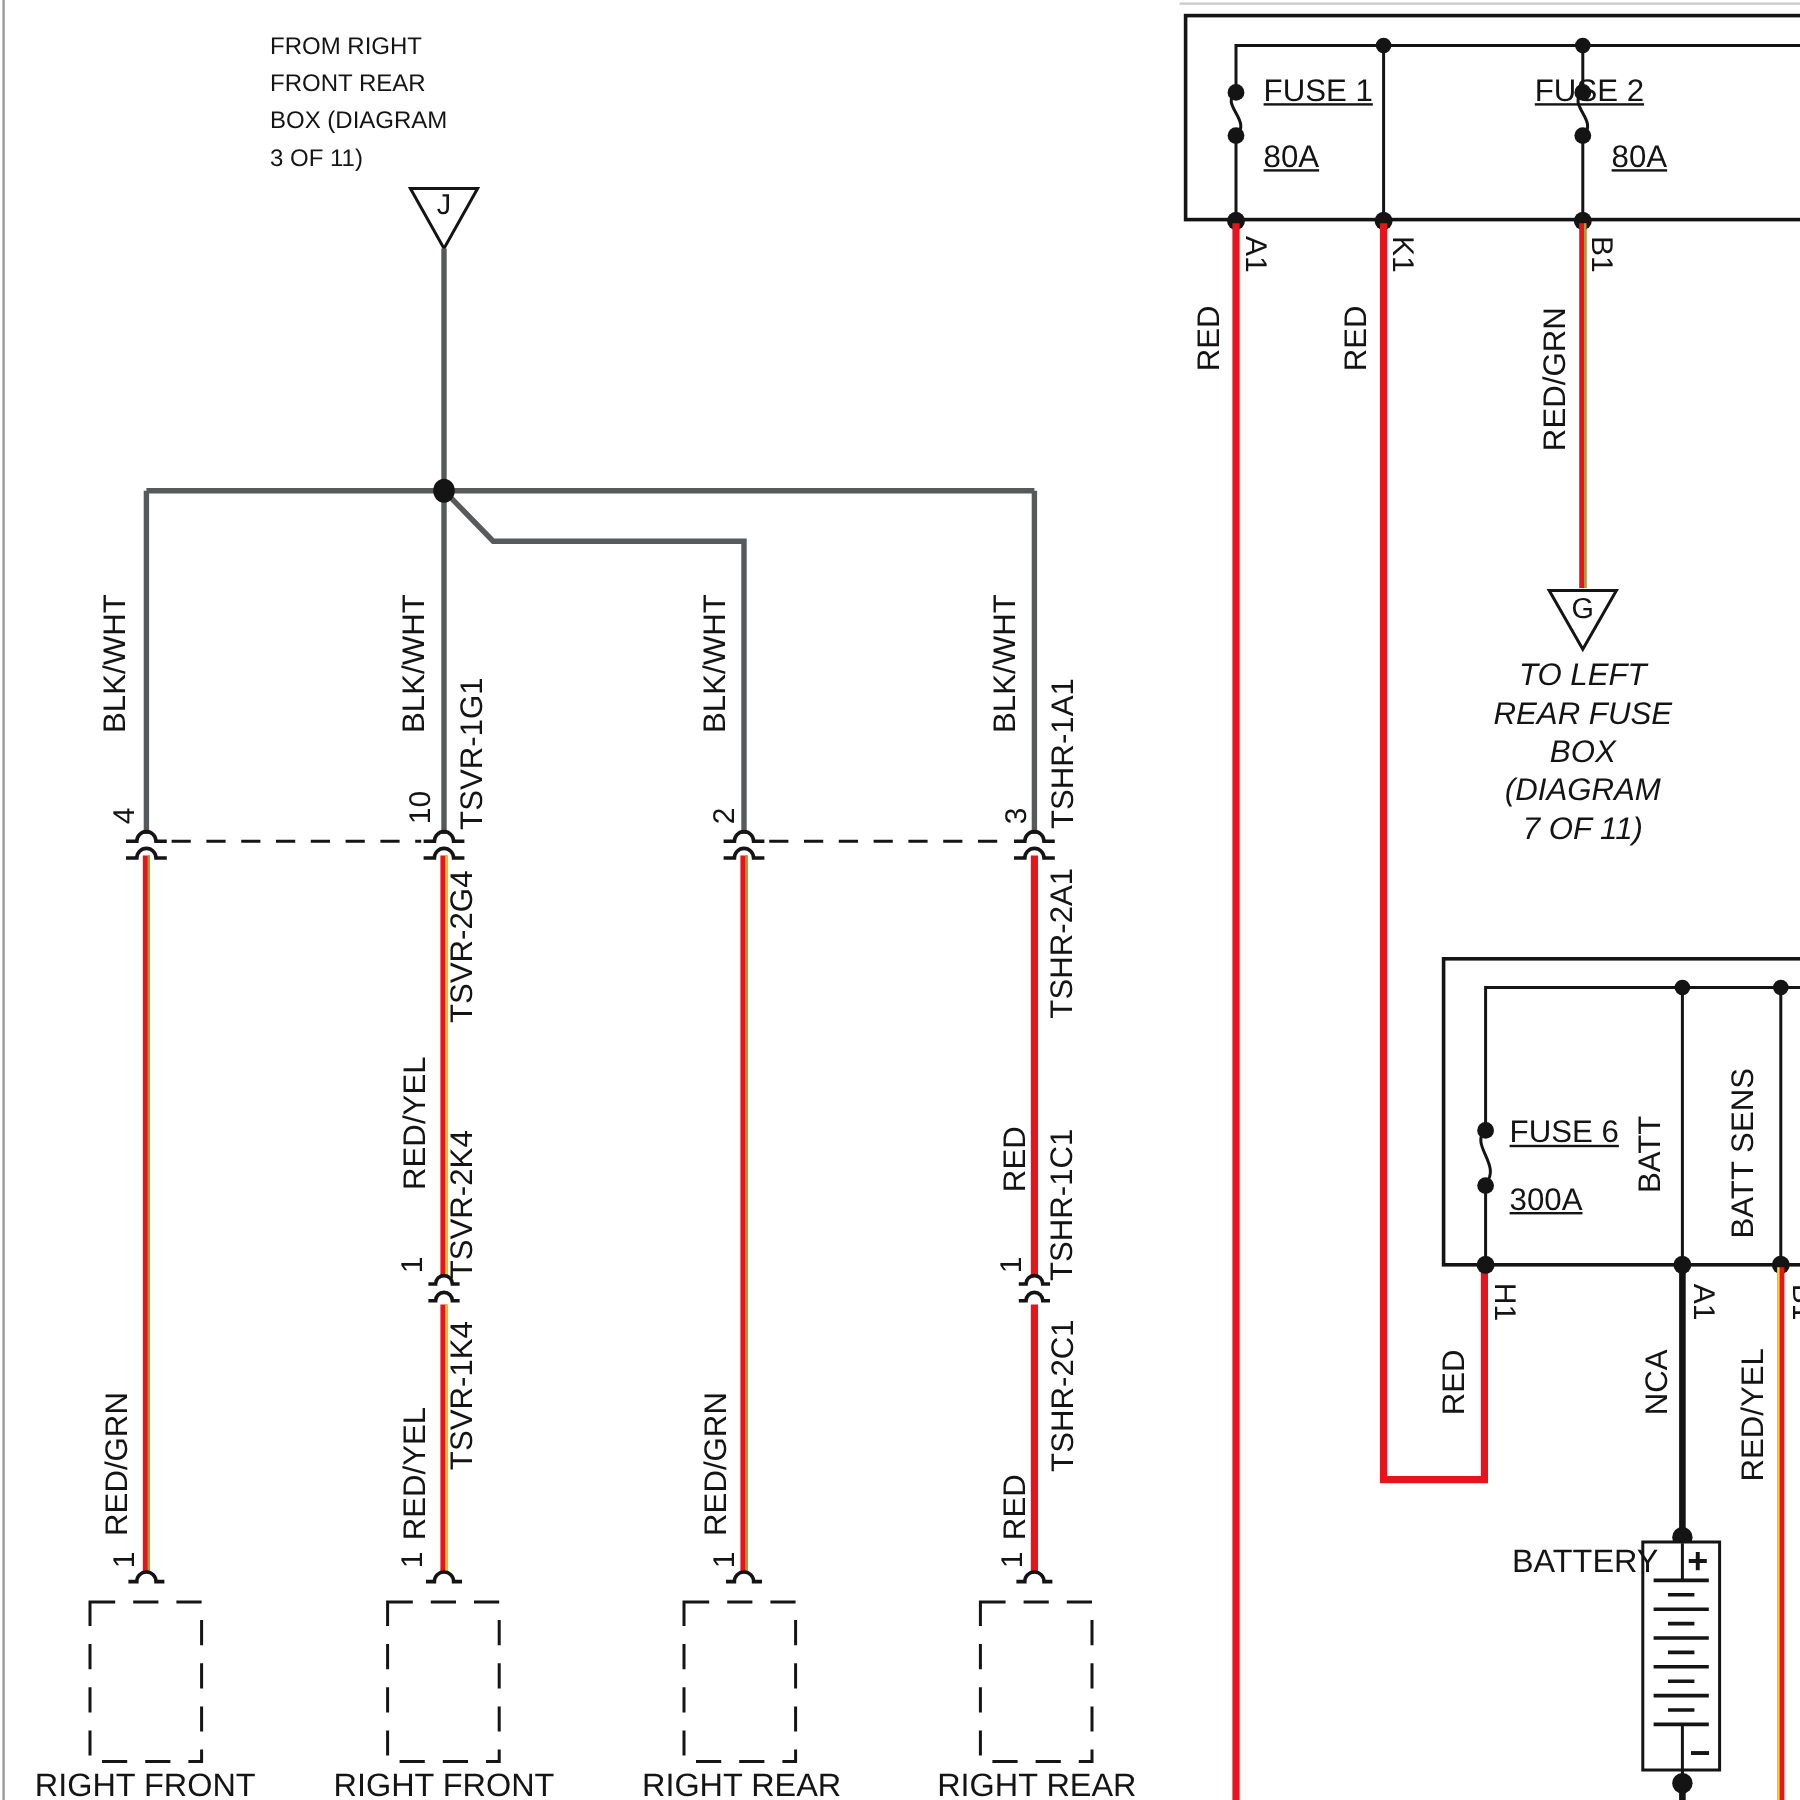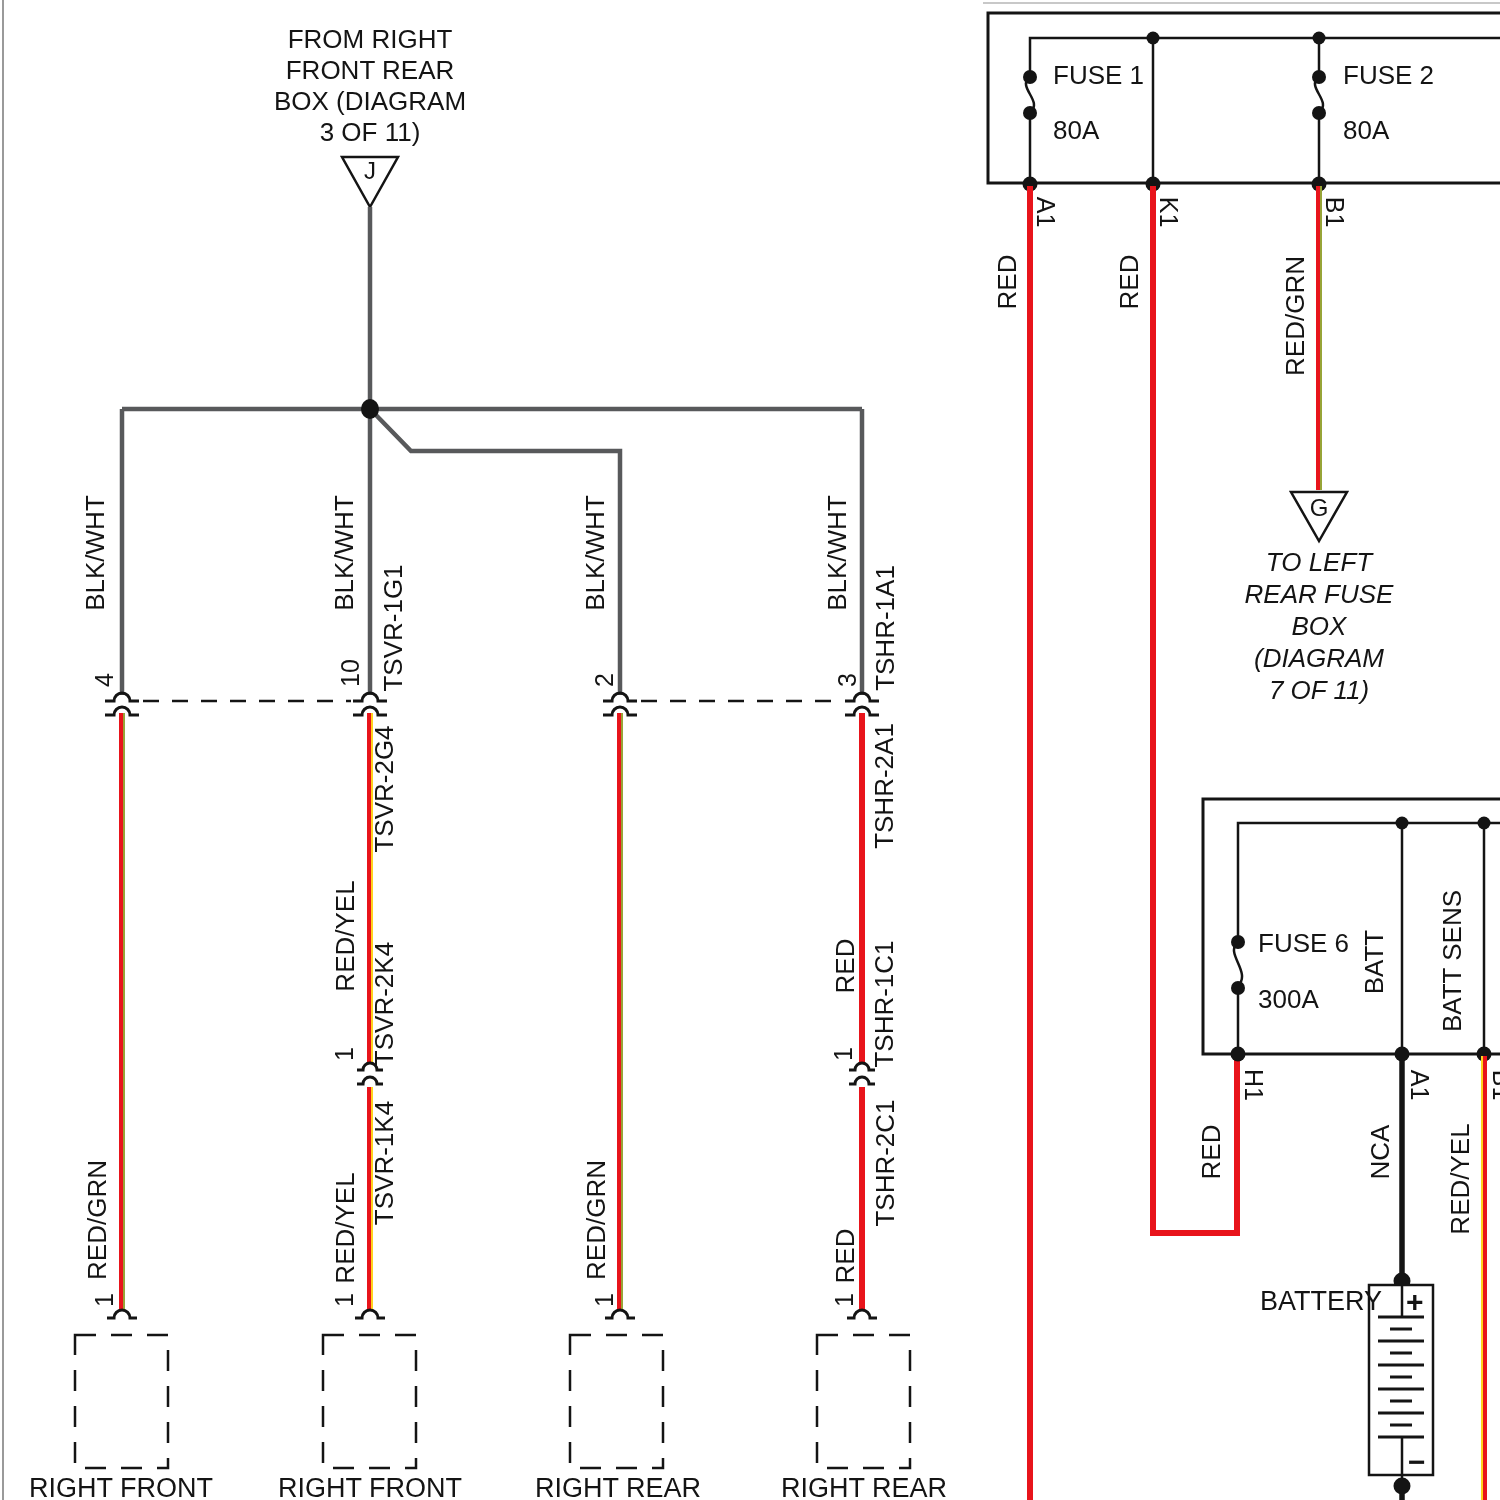--- a/index.html
+++ b/index.html
@@ -1,25 +1,25 @@
 <!DOCTYPE html>
 <html><head>
 <meta charset="utf-8">
 <style>
   html,body{margin:0;padding:0;background:#fff;}
   #stage{position:relative;width:1500px;height:1500px;background:#ffffff;overflow:hidden;
          font-family:"Liberation Sans",sans-serif;color:#141414;}
   #wires{position:absolute;left:0;top:0;width:1500px;height:1500px;}
   .t{position:absolute;white-space:nowrap;color:#141414;}
-  .h{font-size:26px;}
+  .h{font-size:26px;text-decoration:underline;}
   .h27{font-size:27px;}
   .v{width:320px;height:32px;line-height:32px;text-align:center;transform:rotate(-90deg);font-size:26px;}
   .vnum{width:60px;height:30px;line-height:30px;text-align:center;transform:rotate(-90deg);font-size:25px;}
   .vp{width:80px;height:30px;line-height:30px;text-align:center;transform:rotate(90deg);font-size:25px;}
-  .note{text-align:center;font-size:26px;line-height:31px;}
+  .note{font-size:20px;line-height:31px;}
   .note2{text-align:center;font-size:26px;line-height:32px;font-style:italic;}
   .boxlbl{width:220px;text-align:center;font-size:27px;}
   .tri{width:36px;text-align:center;font-size:24px;}
   .bsign{font-size:30px;font-weight:bold;}
 </style>
 </head>
 <body>
 
 <div id="stage">
 
@@ -171,21 +171,21 @@
 <div class="t vnum" style="left:574px;top:1285px;">1</div>
 <div class="t vnum" style="left:814px;top:1285px;">1</div>
 
 <div class="t boxlbl" style="left:11px;top:1473px;">RIGHT FRONT</div>
 <div class="t boxlbl" style="left:260px;top:1473px;">RIGHT FRONT</div>
 <div class="t boxlbl" style="left:508px;top:1473px;">RIGHT REAR</div>
 <div class="t boxlbl" style="left:754px;top:1473px;">RIGHT REAR</div>
 
 <div class="t h" style="left:1053px;top:60px;">FUSE 1</div>
 <div class="t h" style="left:1053px;top:115px;">80A</div>
-<div class="t h" style="left:1343px;top:60px;">FUSE 2</div>
+<div class="t h" style="left:1279px;top:60px;">FUSE 2</div>
 <div class="t h" style="left:1343px;top:115px;">80A</div>
 <div class="t vp" style="left:1006px;top:197px;">A1</div>
 <div class="t vp" style="left:1129px;top:197px;">K1</div>
 <div class="t vp" style="left:1295px;top:197px;">B1</div>
 <div class="t v" style="left:847px;top:266px;">RED</div>
 <div class="t v" style="left:969px;top:266px;">RED</div>
 <div class="t v" style="left:1135px;top:300px;">RED/GRN</div>
 
 <div class="t tri" style="left:1301px;top:494px;">G</div>
 <div class="t note2" style="left:1199px;top:546px;width:240px;">

